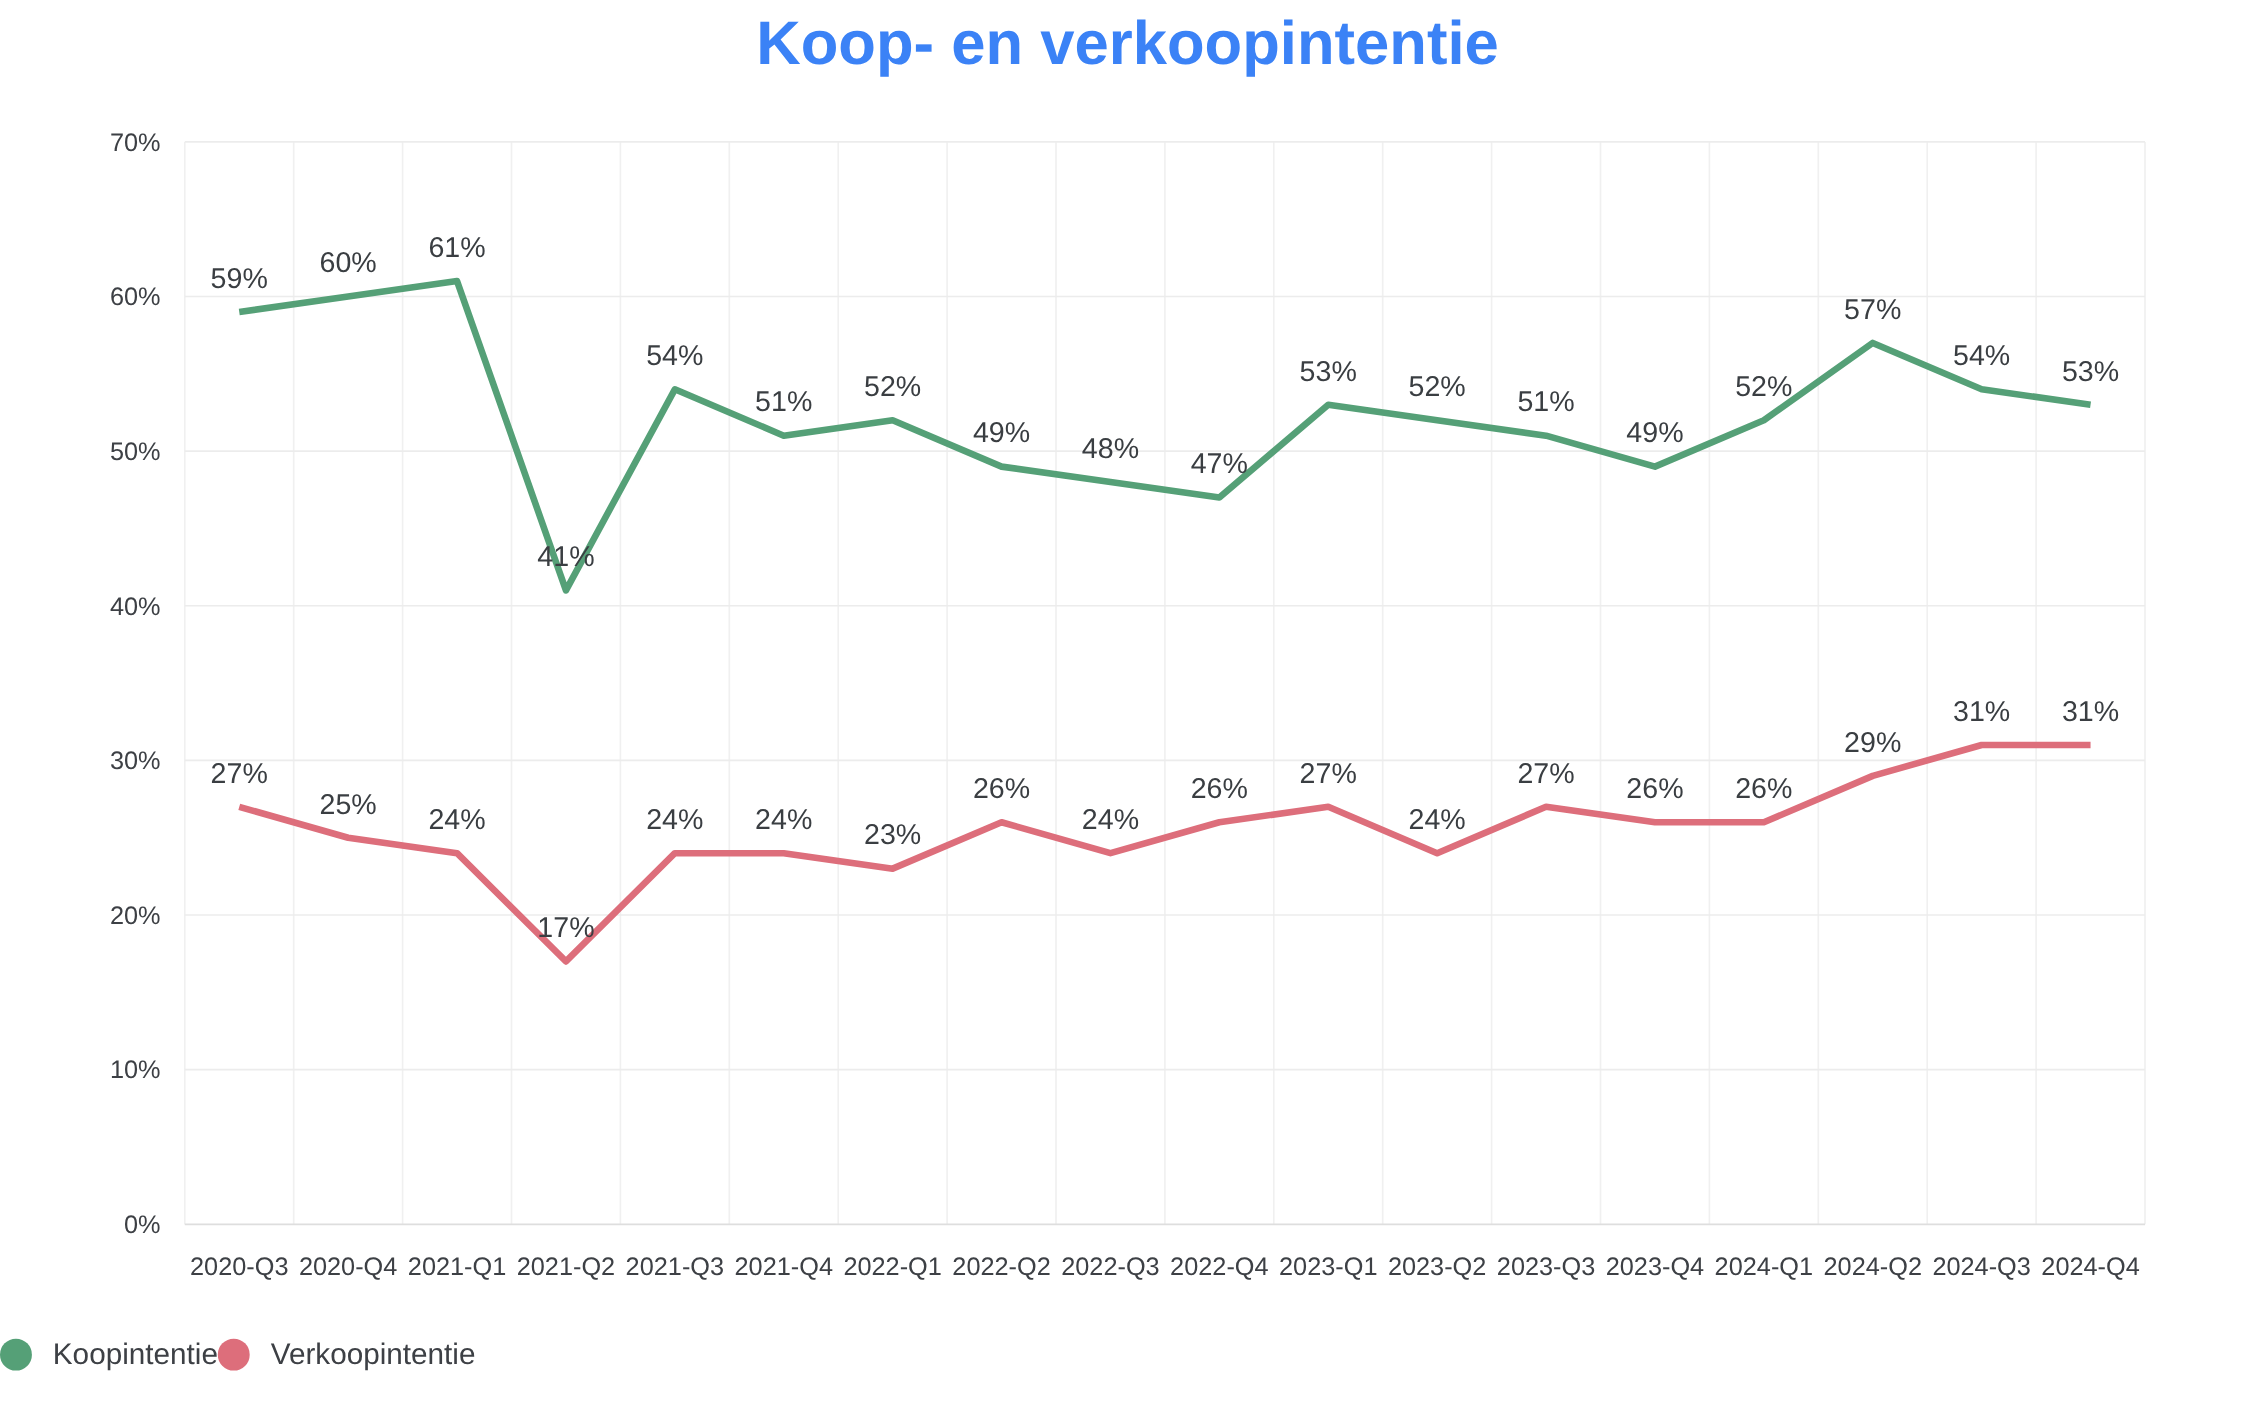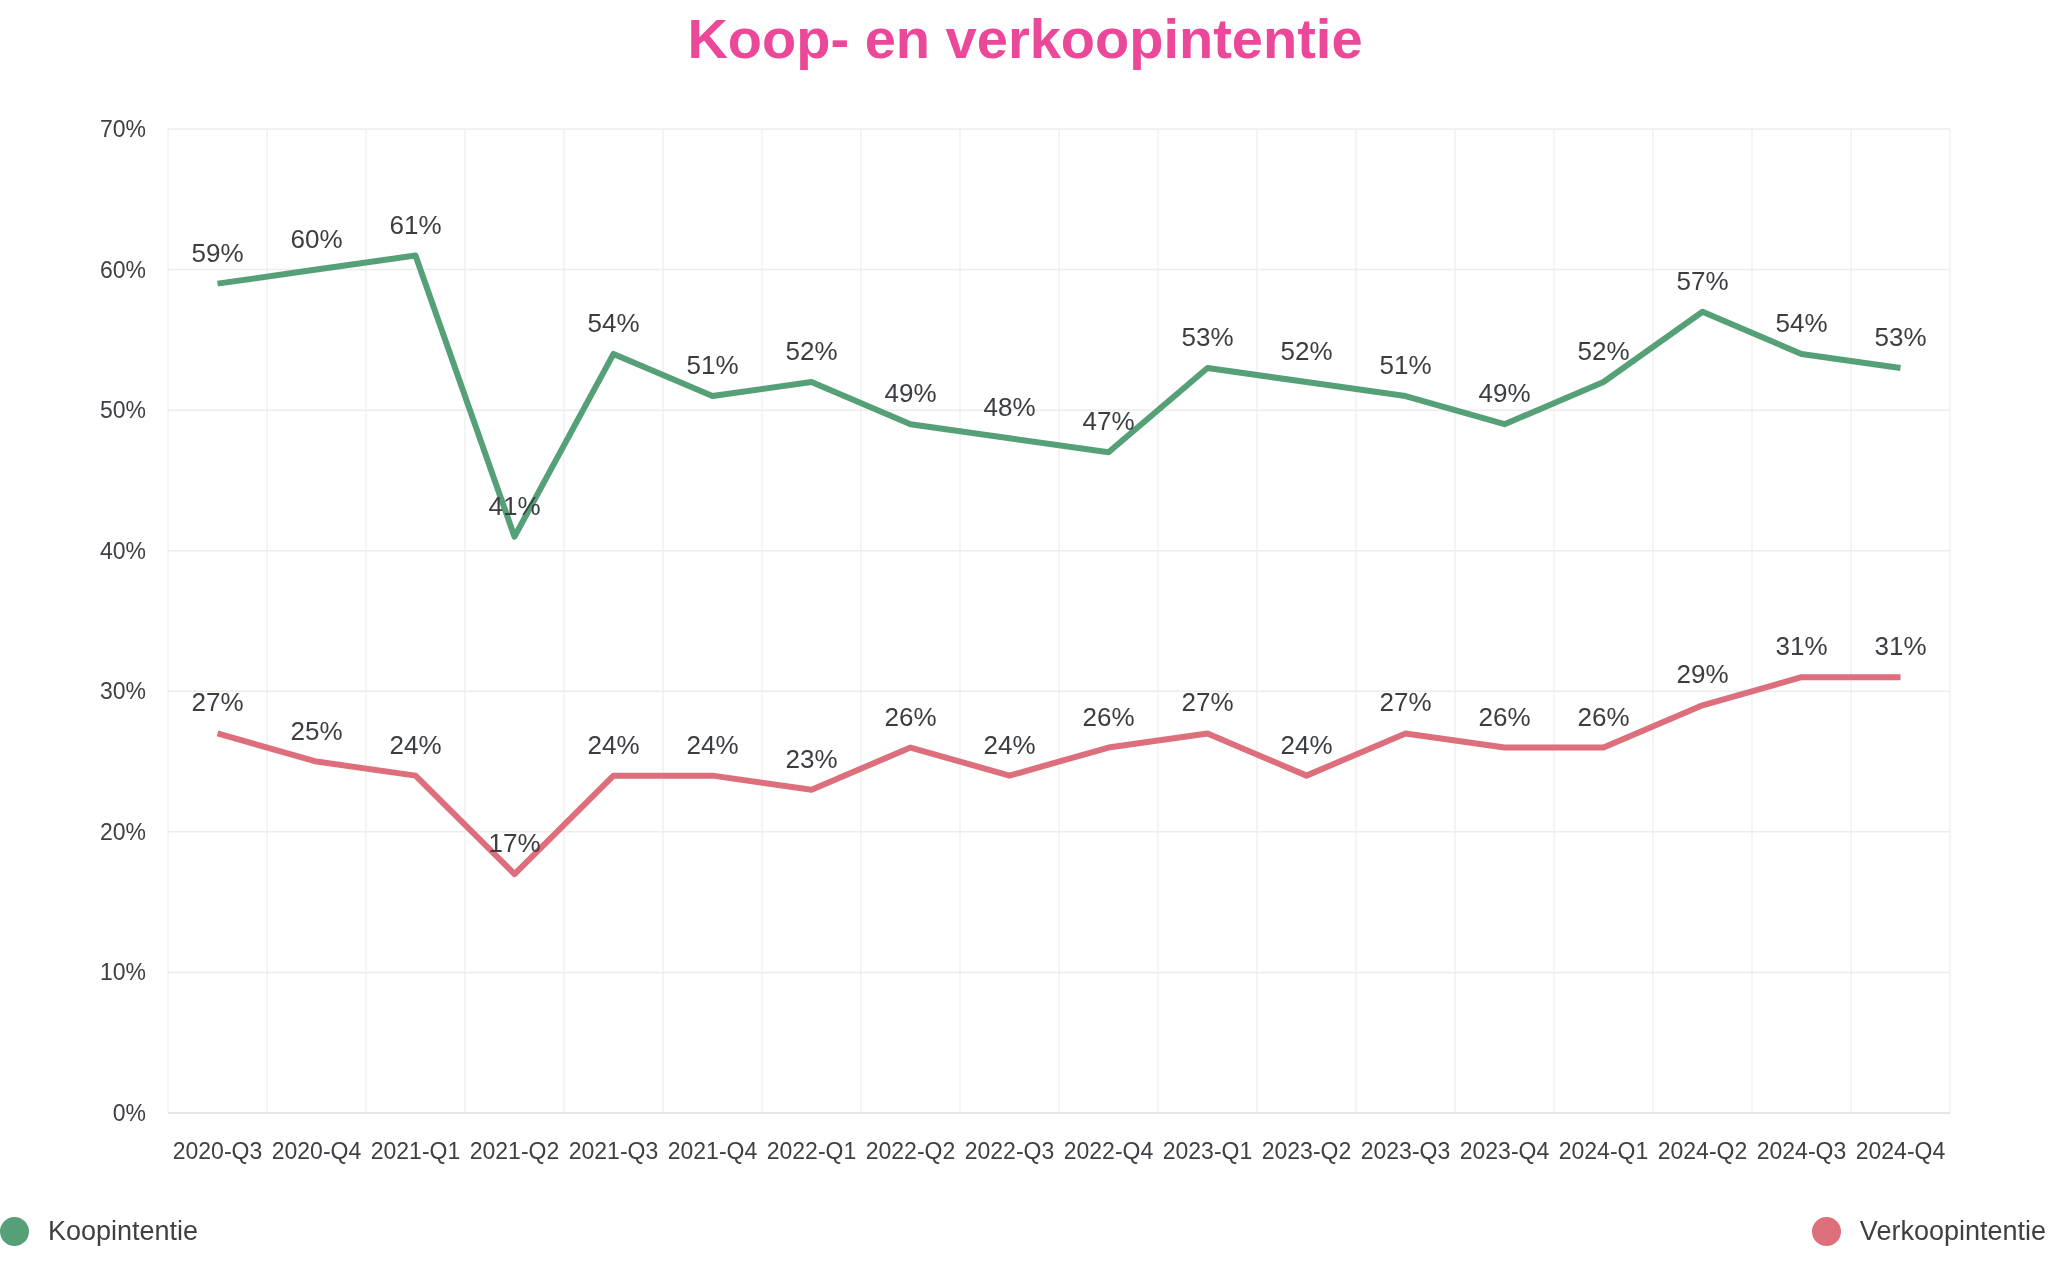--- a/index.html
+++ b/index.html
@@ -7,29 +7,28 @@
     width:2050px;height:1288px;
     background:#ffffff;
     position:relative;
     overflow:hidden;
     font-family:"Liberation Sans", sans-serif;
   }
   .chart-title{
     position:absolute;top:6px;left:0;right:0;
     text-align:center;
     font-size:56px;font-weight:bold;
-    color:#ec4899;
+    color:#3b82f6;
     letter-spacing:0px;
   }
   #chart-svg{position:absolute;top:0;left:0;}
   #chart-svg text{font-family:"Liberation Sans", sans-serif;}
   .legend{
     position:absolute;top:1216px;left:0;right:4px;
-    display:flex;justify-content:space-between;align-items:center;
-    gap:112px;
+    display:flex;justify-content:flex-start;align-items:center;
   }
   .legend-item{
     display:flex;align-items:center;gap:19px;
     cursor:pointer;
   }
   .legend-dot{
     width:29px;height:29px;border-radius:50%;
     flex:0 0 auto;
   }
   .legend-label{

